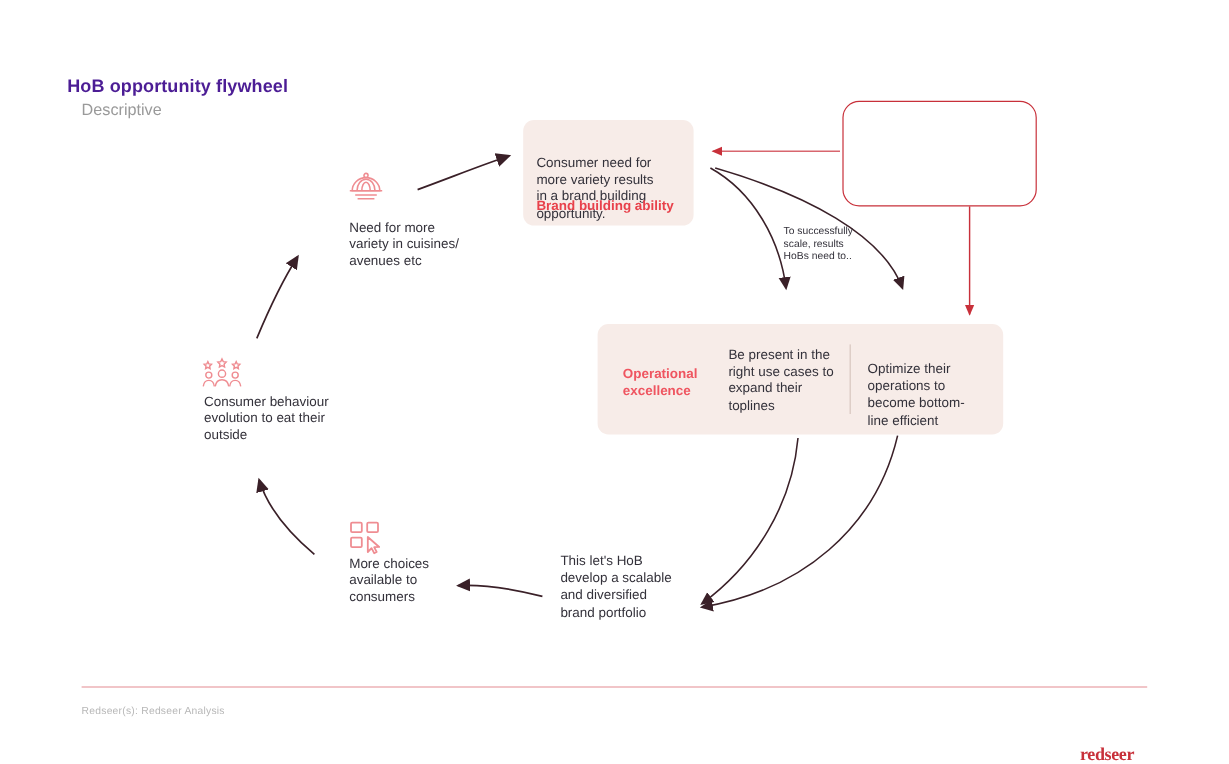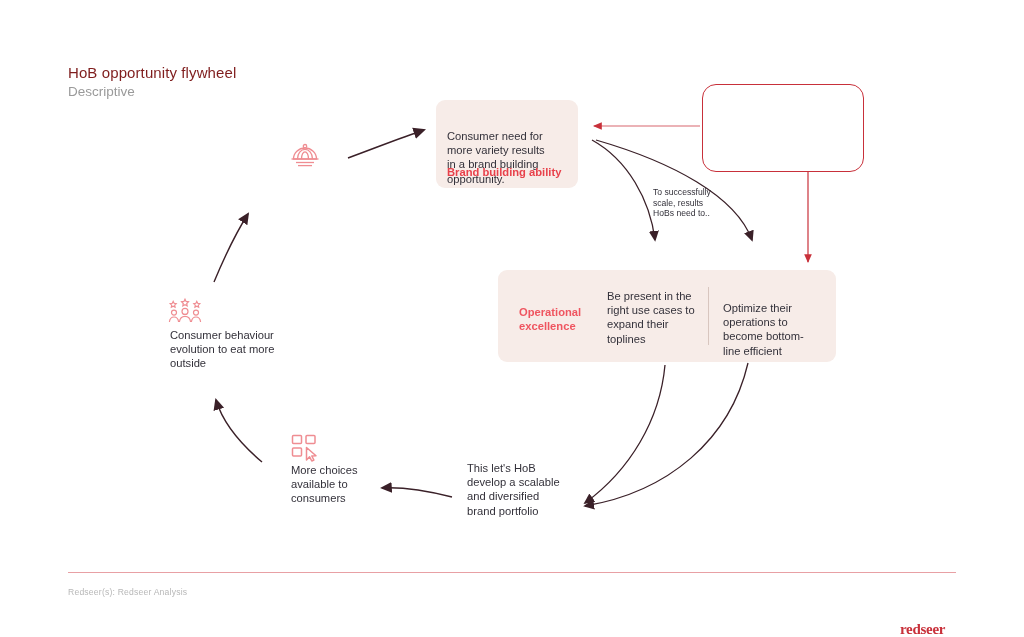--- a/index.html
+++ b/index.html
@@ -16,26 +16,26 @@
     position: relative;
     width: 1024px;
     height: 637px;
     background: #ffffff;
     overflow: hidden;
   }
 
   
   #title {
     position: absolute;
-    left: 68px;
+    left: 56px;
     top: 64px;
     font-size: 15px;
-    font-weight: 400;
+    font-weight: 700;
     letter-spacing: 0.1px;
-    color: #7f1d1d;
+    color: #4c1d95;
     white-space: nowrap;
   }
   #subtitle {
     position: absolute;
     left: 68px;
     top: 84px;
     font-size: 13.5px;
     font-weight: 400;
     color: #9a9a9a;
     white-space: nowrap;
@@ -248,36 +248,39 @@
         <circle cx="6" cy="16.6" r="2.5"></circle>
         <circle cx="17" cy="15.4" r="3"></circle>
         <circle cx="28" cy="16.6" r="2.5"></circle>
         <path d="M1.4,26 c0.4,-3.4 2.2,-5 4.6,-5 c2.4,0 4.2,1.6 4.6,5"></path>
         <path d="M11.4,26 c0.5,-3.8 2.6,-5.6 5.6,-5.6 c3,0 5.1,1.8 5.6,5.6"></path>
         <path d="M23.4,26 c0.4,-3.4 2.2,-5 4.6,-5 c2.4,0 4.2,1.6 4.6,5"></path>
       </g>
     </svg>
   </div>
   <div class="txt" style="left:170px; top:328px; width:126px;">Consumer behaviour
-evolution to eat more
+evolution to eat their
 outside</div>
 
   <div class="icon" style="left:290px; top:141px;">
     <svg width="30" height="30" viewBox="0 0 30 30">
       <g fill="none" stroke="#ef8d92" stroke-width="1.3">
         <path d="M3.5,18 a11.5,11 0 0 1 23,0 z"></path>
         <path d="M1.5,18 h27"></path>
         <circle cx="15" cy="5.2" r="1.7"></circle>
         <path d="M7.5,18 c0,-5.6 3.4,-9.6 7.5,-9.6 c4.1,0 7.5,4 7.5,9.6"></path>
         <path d="M11.5,18 c0,-4.2 1.6,-7.2 3.5,-7.2 c1.9,0 3.5,3 3.5,7.2"></path>
         <path d="M6,21.5 h18"></path>
         <path d="M8,24.6 h14"></path>
       </g>
     </svg>
   </div>
+  <div class="txt" style="left:291px; top:183px; width:112px;">Need for more
+variety in cuisines/
+avenues etc</div>
 
   <div id="footer-rule"></div>
   <div id="source">Redseer(s): Redseer Analysis</div>
   <div id="logo">
     <div id="logo-word">redseer</div>
     <div id="logo-tag">strategy consultants</div>
   </div>
 
 </div>
 

